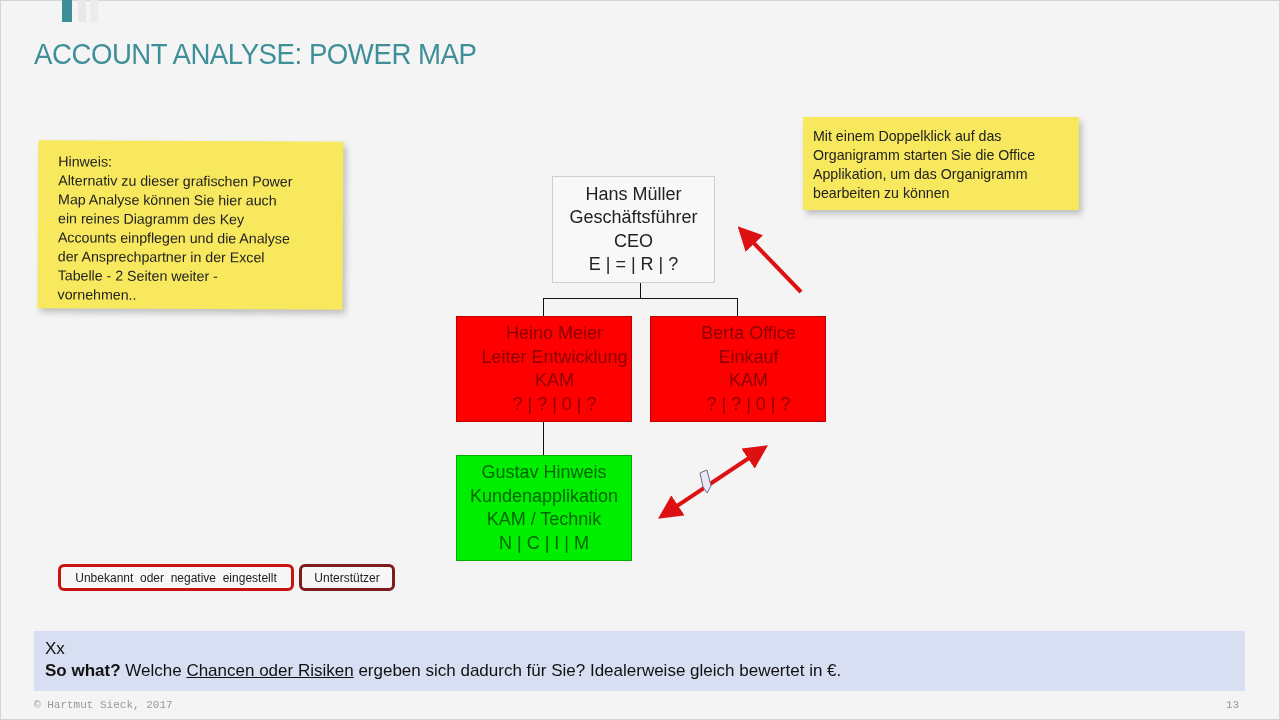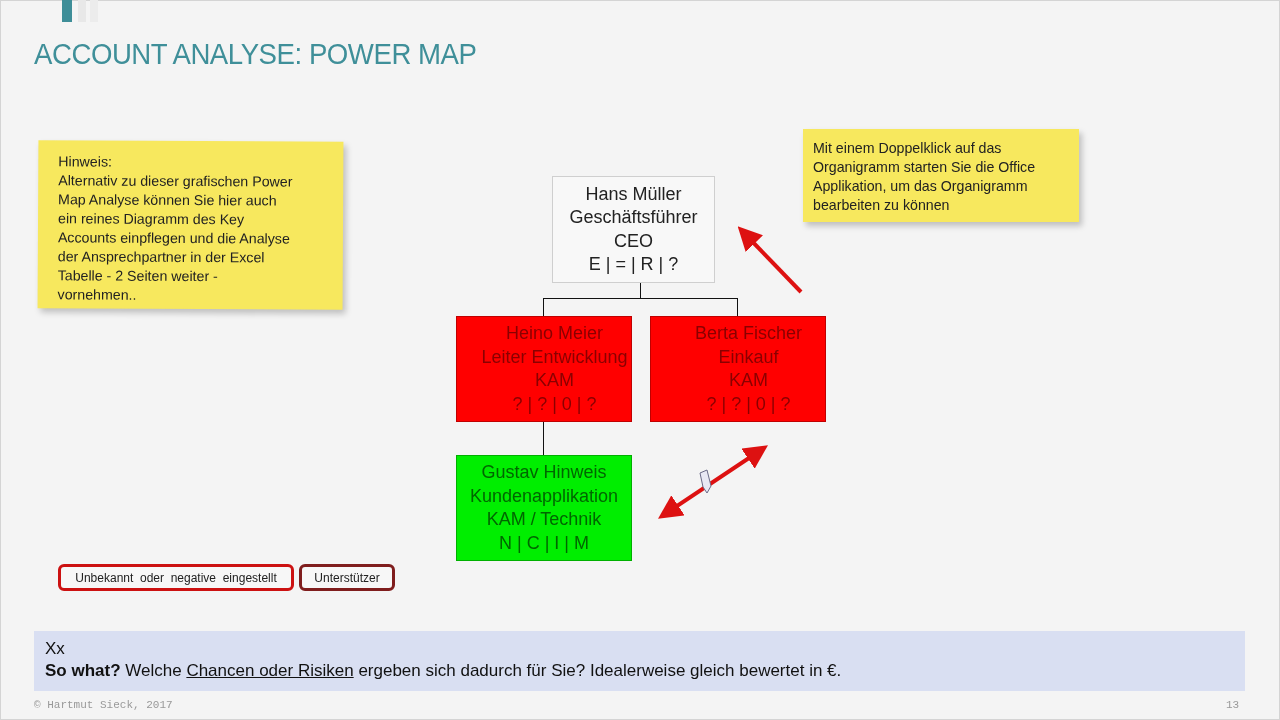--- a/index.html
+++ b/index.html
@@ -20,21 +20,21 @@
     transform:scaleX(0.92); transform-origin:left top;
   }
 
   .sticky {
     position:absolute; background:#f7e85e;
     box-shadow:3px 4px 6px rgba(0,0,0,0.22);
     color:#222; font-size:14.2px; line-height:19px;
     box-sizing:border-box;
   }
   .sticky-left { left:38px; top:141px; width:305px; height:168px; padding:12px 18px 0 20px; transform:rotate(0.3deg); }
-  .sticky-right { left:803px; top:117px; width:276px; height:93px; padding:10px 14px 0 10px;margin-top:12px; }
+  .sticky-right { left:803px; top:117px; width:276px; height:93px; padding:10px 14px 0 10px; }
   .sticky p { margin:0; white-space:pre-line; }
 
   .node {
     position:absolute; box-sizing:border-box;
     display:flex; flex-direction:column; align-items:center; justify-content:center;
     text-align:center; font-size:18px; line-height:23.5px;
   }
   .node span { display:block; white-space:nowrap; }
   .node-ceo { left:552px; top:176px; width:163px; height:107px; background:#f8f8f8; border:1px solid #cfcfcf; color:#222; }
   .node-red { background:#ff0000; border:1px solid #c00000; color:#8a0000; width:176px; height:106px;padding-left:21px; }
@@ -108,21 +108,21 @@
 </div>
 
 <div class="node node-red node-heino">
   <span>Heino Meier</span>
   <span>Leiter Entwicklung</span>
   <span>KAM</span>
   <span>? | ? | 0 | ?</span>
 </div>
 
 <div class="node node-red node-berta">
-  <span>Berta Fischer</span>
+  <span>Berta Office</span>
   <span>Einkauf</span>
   <span>KAM</span>
   <span>? | ? | 0 | ?</span>
 </div>
 
 <div class="node node-green">
   <span>Gustav Hinweis</span>
   <span>Kundenapplikation</span>
   <span>KAM / Technik</span>
   <span>N | C | I | M</span>

